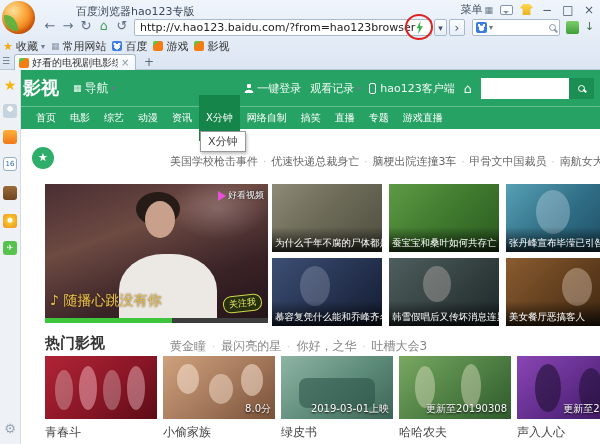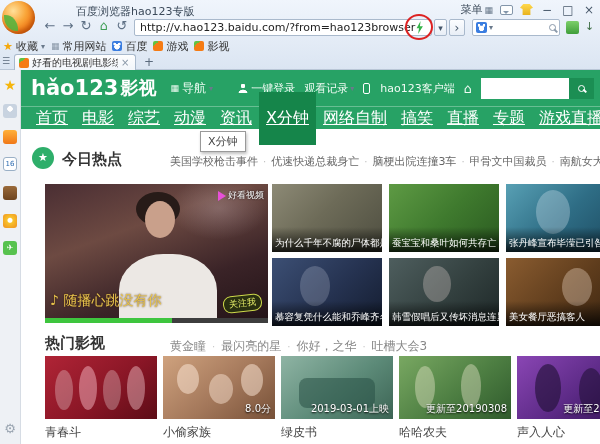--- a/index.html
+++ b/index.html
@@ -89,21 +89,21 @@
                      radial-gradient(circle at 50% 115%, #fff 4.5px, transparent 5px); }
   .phone-icon { display:inline-block; width:7px; height:11px; border:1px solid #fff; border-radius:2px; }
   .home-glyph { font-size:13px; }
   .site-search { display:flex; align-items:center; }
   .site-search input { width:88px; height:21px; border:none; outline:none; background:#fff; }
   .site-search-btn { width:25px; height:21px; background:#1b8e53; display:flex; align-items:center; justify-content:center; }
   .site-search-btn .mag { border-color:#fff; } .site-search-btn .mag::after { background:#fff; }
 
   .site-nav { position:absolute; left:21px; top:106px; width:579px; height:23px; background:#27a265;
           border-top:1px solid rgba(255,255,255,.3); display:flex; align-items:center; padding-left:8px; }
-  .nav-item { font-size:16px; color:#fff; padding:16px 7px; white-space:nowrap; cursor:default;text-decoration:underline; }
+  .nav-item { font-size:10px; color:#fff; padding:16px 7px; white-space:nowrap; cursor:default; }
   .nav-item.active { background:#15854a; }
   .nav-tooltip { position:absolute; left:200px; top:131px; background:#fff; border:1px solid #999;
           box-shadow:1px 2px 3px rgba(0,0,0,.25); font-size:11px; color:#444; padding:2px 7px; z-index:30; }
 
   
   .hot-badge { position:absolute; left:32px; top:147px; width:22px; height:22px; border-radius:50%;
           background:#2eae6a; color:#fff; font-size:11px; line-height:22px; text-align:center; }
   .hot-title { position:absolute; left:62px; top:150px; font-size:15px; font-weight:bold; color:#333; }
   .topics { position:absolute; left:170px; top:154px; width:430px; white-space:nowrap; overflow:hidden;
           font-size:11px; color:#666; }
@@ -236,37 +236,36 @@
     <span class="sb-ico sb-key"></span>
     <span class="sb-ico sb-app"></span>
     <span class="sb-ico sb-cal">16</span>
     <span class="sb-ico sb-wallet"></span>
     <span class="sb-ico sb-weibo"></span>
     <span class="sb-ico sb-travel">✈</span>
     <span class="sb-ico sb-gear">⚙</span>
   </div>
 
   <div class="site-header">
-    <span class="logo">hǎo123</span>
     <span class="logo-suffix">影视</span>
     <span class="nav-menu">
         <span style="font-size:9px">▦</span>
         <span>导航</span>
         <span class="caret">▾</span>
       </span>
     <div class="hdr-right">
       <span style="display:flex;align-items:center;gap:3px">
           <span class="person-icon"></span>
           <span>一键登录</span>
         </span>
       <span style="display:flex;align-items:center;gap:2px">
           <span>观看记录</span>
           <span class="caret">▾</span>
         </span>
-      <span style="display:flex;align-items:center;gap:10px">
+      <span style="display:flex;align-items:center;gap:4px">
           <span class="phone-icon"></span>
           <span>hao123客户端</span>
         </span>
       <span class="home-glyph">⌂</span>
       <span class="site-search">
         <input style="">
         <span class="site-search-btn">
             <span class="mag"></span>
           </span>
       </span>
@@ -283,21 +282,20 @@
     <span class="nav-item">网络自制</span>
     <span class="nav-item">搞笑</span>
     <span class="nav-item">直播</span>
     <span class="nav-item">专题</span>
     <span class="nav-item">游戏直播</span>
 
   </div>
   <div class="nav-tooltip">X分钟</div>
 
   <div class="hot-badge">★</div>
-  <div class="hot-title">今日热点</div>
   <div class="topics">
     <span>美国学校枪击事件</span><span class="dot">·</span><span>优速快递总裁身亡</span><span class="dot">·</span><span>脑梗出院连撞3车</span><span class="dot">·</span><span>甲骨文中国裁员</span><span class="dot">·</span><span>南航女大学生失联</span>
   </div>
 
   <div class="player">
     <div class="hair"></div>
     <div class="face"></div>
     <div class="shirt"></div>
     <div class="wm">
         <span class="wm-tri"></span>

